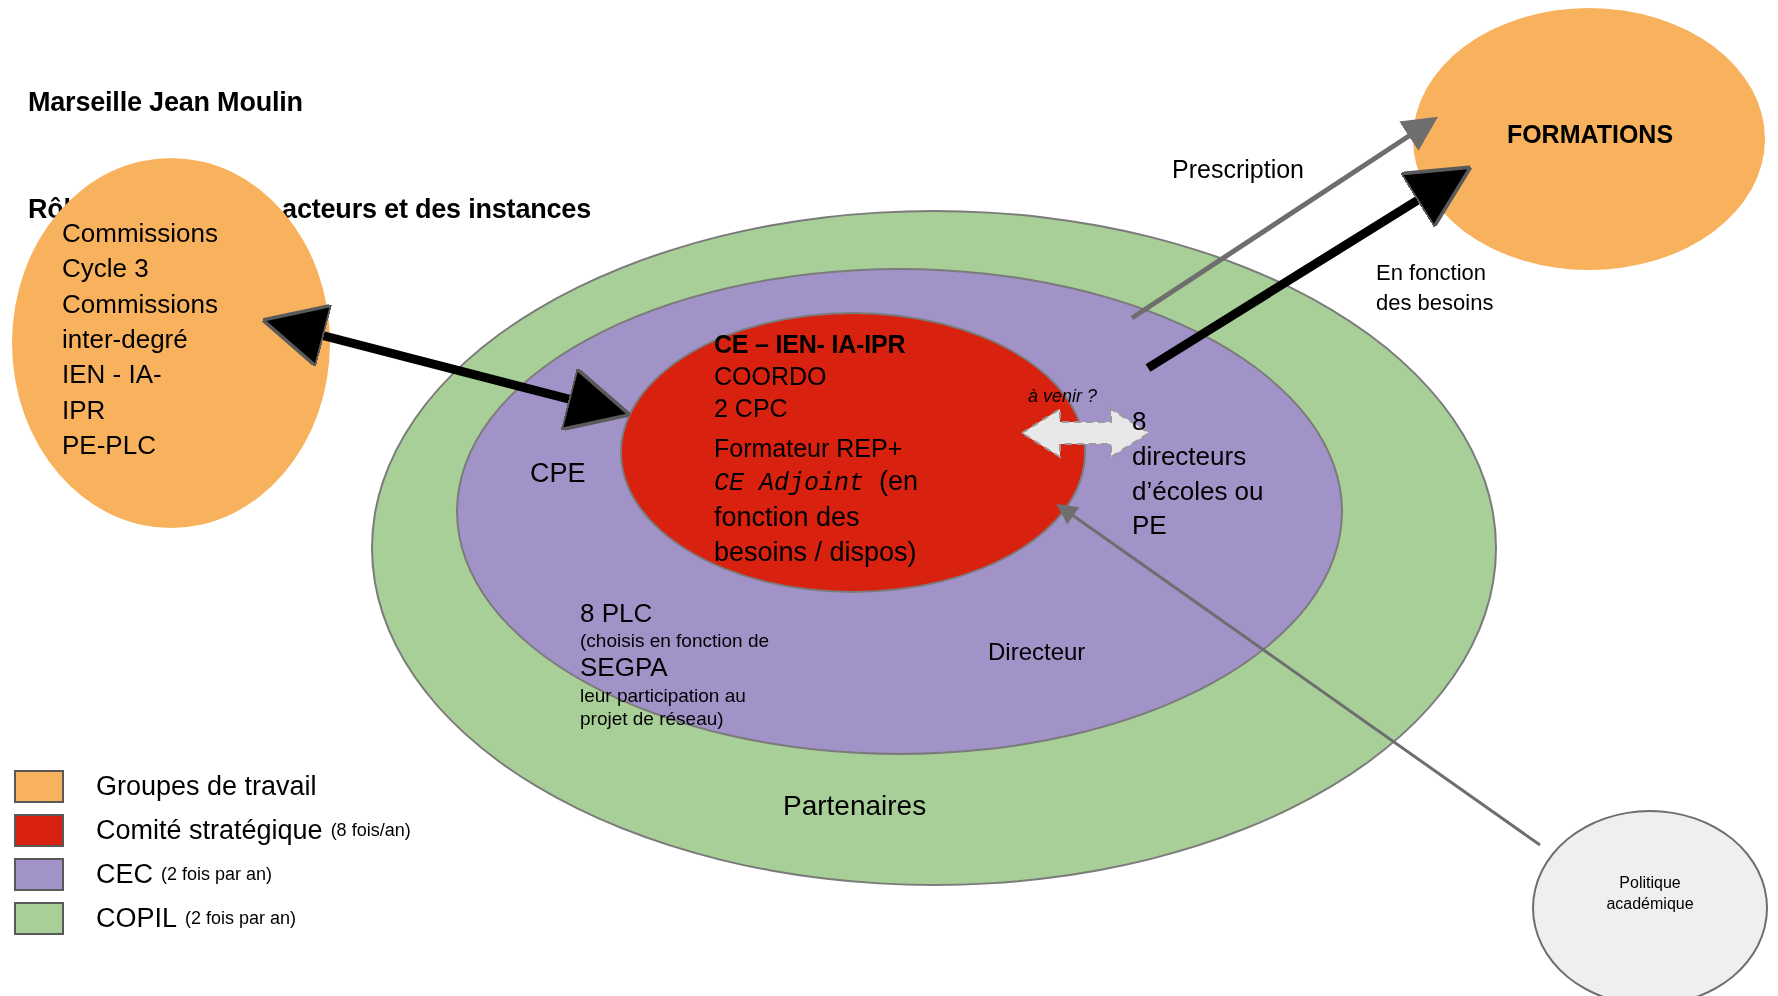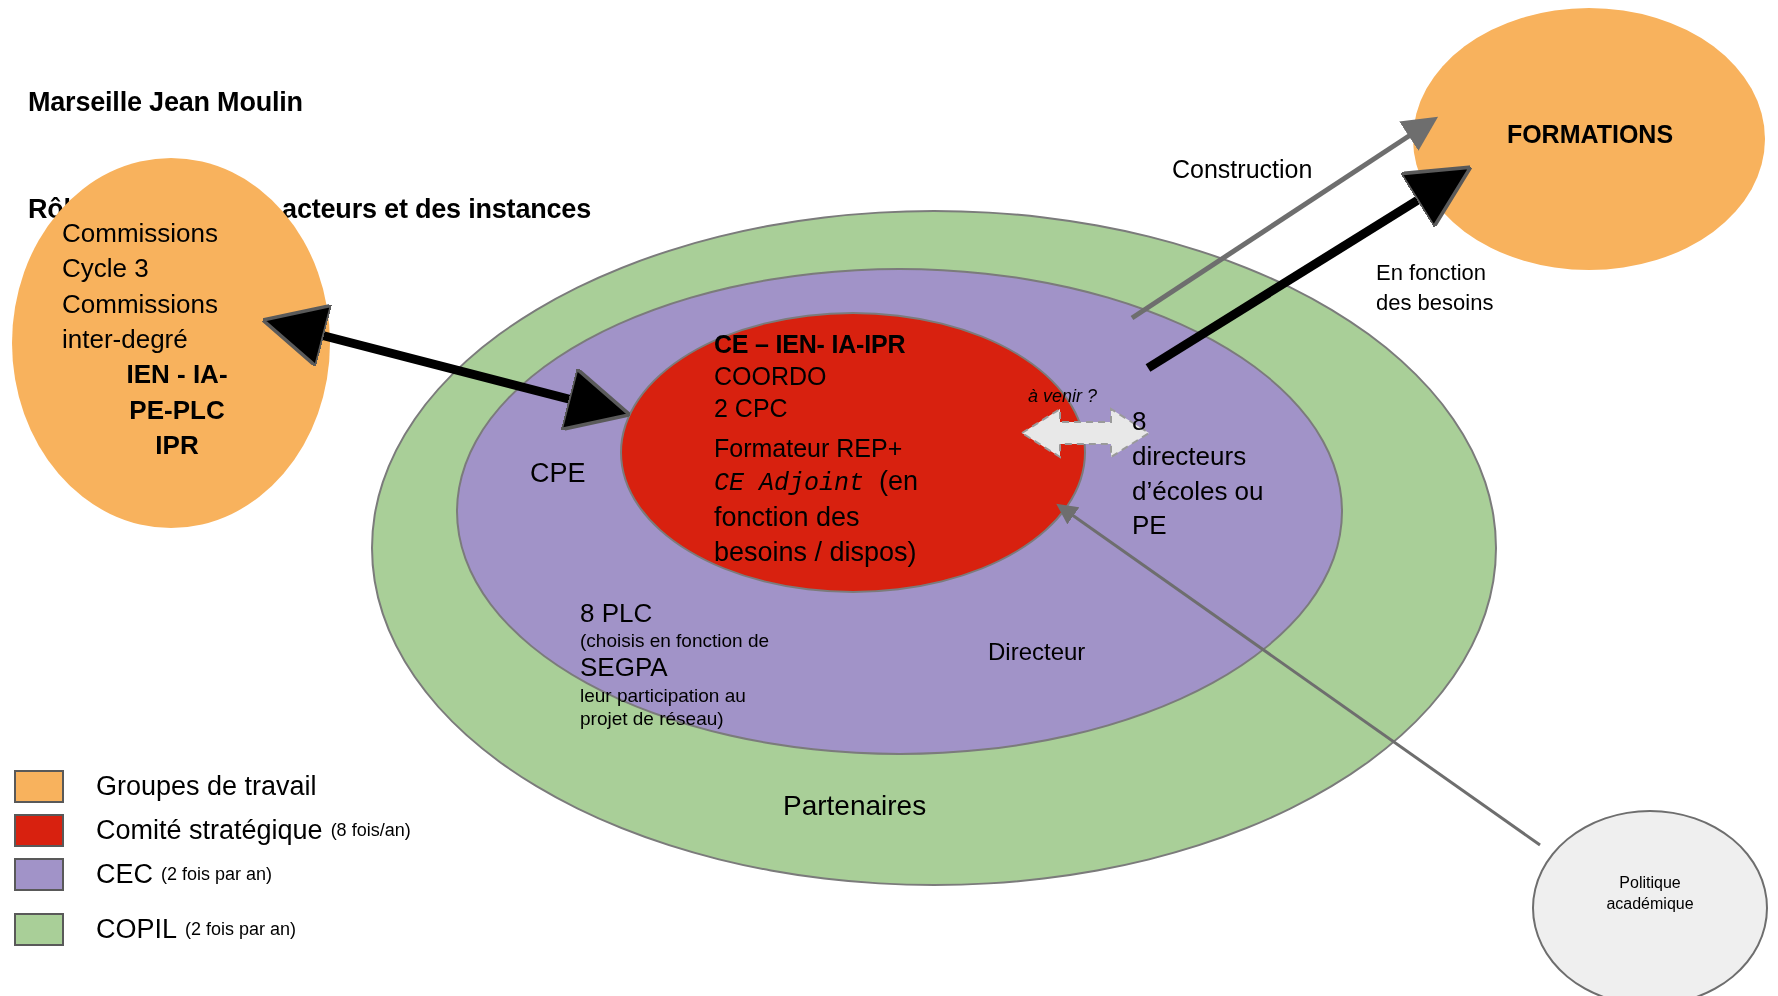--- a/index.html
+++ b/index.html
@@ -75,21 +75,21 @@
 
   
   .txt { position: absolute; }
 
   #left-ellipse-text {
     left: 62px; top: 216px;
     width: 230px;
     font-size: 26px;
     line-height: 1.36;
   }
-  #left-ellipse-text .b { font-weight: bold; text-align: center; }
+  #left-ellipse-text .b { font-weight: normal; }
 
   #formations-label {
     left: 1475px; top: 120px;
     width: 230px;
     text-align: center;
     font-weight: bold;
     font-size: 25px;
   }
 
   #prescription-label {
@@ -169,21 +169,21 @@
     left: 14px;
     top: 768px;
     width: 520px;
   }
   .legend-row {
     display: flex;
     align-items: center;
     margin-bottom: 8px;
     height: 36px;
   }
-  .legend-row.spaced { margin-top: 19px; }
+  .legend-row.spaced { margin-top: 8px; }
   .swatch {
     width: 50px;
     height: 33px;
     border: 2px solid #595959;
     box-sizing: border-box;
     flex: 0 0 auto;
   }
   .legend-label {
     margin-left: 32px;
     font-size: 27px;
@@ -252,27 +252,27 @@
       <path d="M 1022,433 L 1060,409 L 1060,422 L 1111,422 L 1111,409 L 1149,433 L 1111,457 L 1111,444 L 1060,444 L 1060,457 Z" fill="#e8e8e8" stroke="#9a9a9a" stroke-width="2" stroke-dasharray="7,5"></path>
     </g>
   </svg>
 
   <div class="txt" id="left-ellipse-text">
     <div>Commissions</div>
     <div>Cycle 3</div>
     <div>Commissions</div>
     <div>inter-degré</div>
     <div class="b">IEN - IA-</div>
+    <div class="b">IPR</div>
     <div class="b">PE-PLC</div>
-    <div class="b">IPR</div>
   </div>
 
   <div class="txt" id="formations-label">FORMATIONS</div>
 
-  <div class="txt" id="prescription-label">Construction</div>
+  <div class="txt" id="prescription-label">Prescription</div>
   <div class="txt" id="besoins-label">
     <div>En fonction</div>
     <div>des besoins</div>
   </div>
   <div class="txt" id="avenir-label">à venir ?</div>
 
   <div class="txt" id="red-text">
     <div class="b">CE – IEN- IA-IPR</div>
     <div>COORDO</div>
     <div>2 CPC</div>

